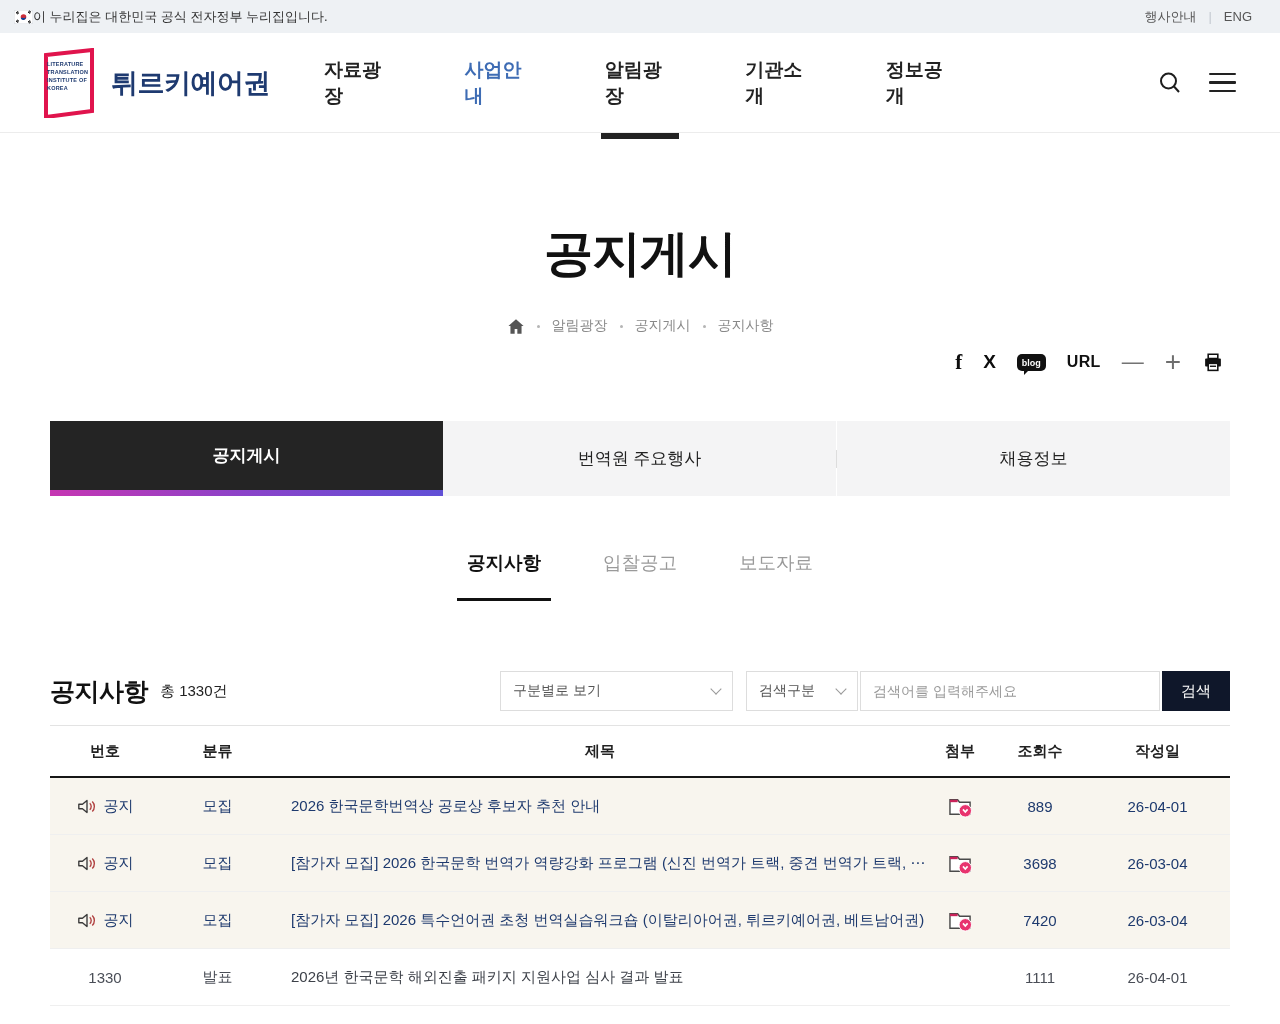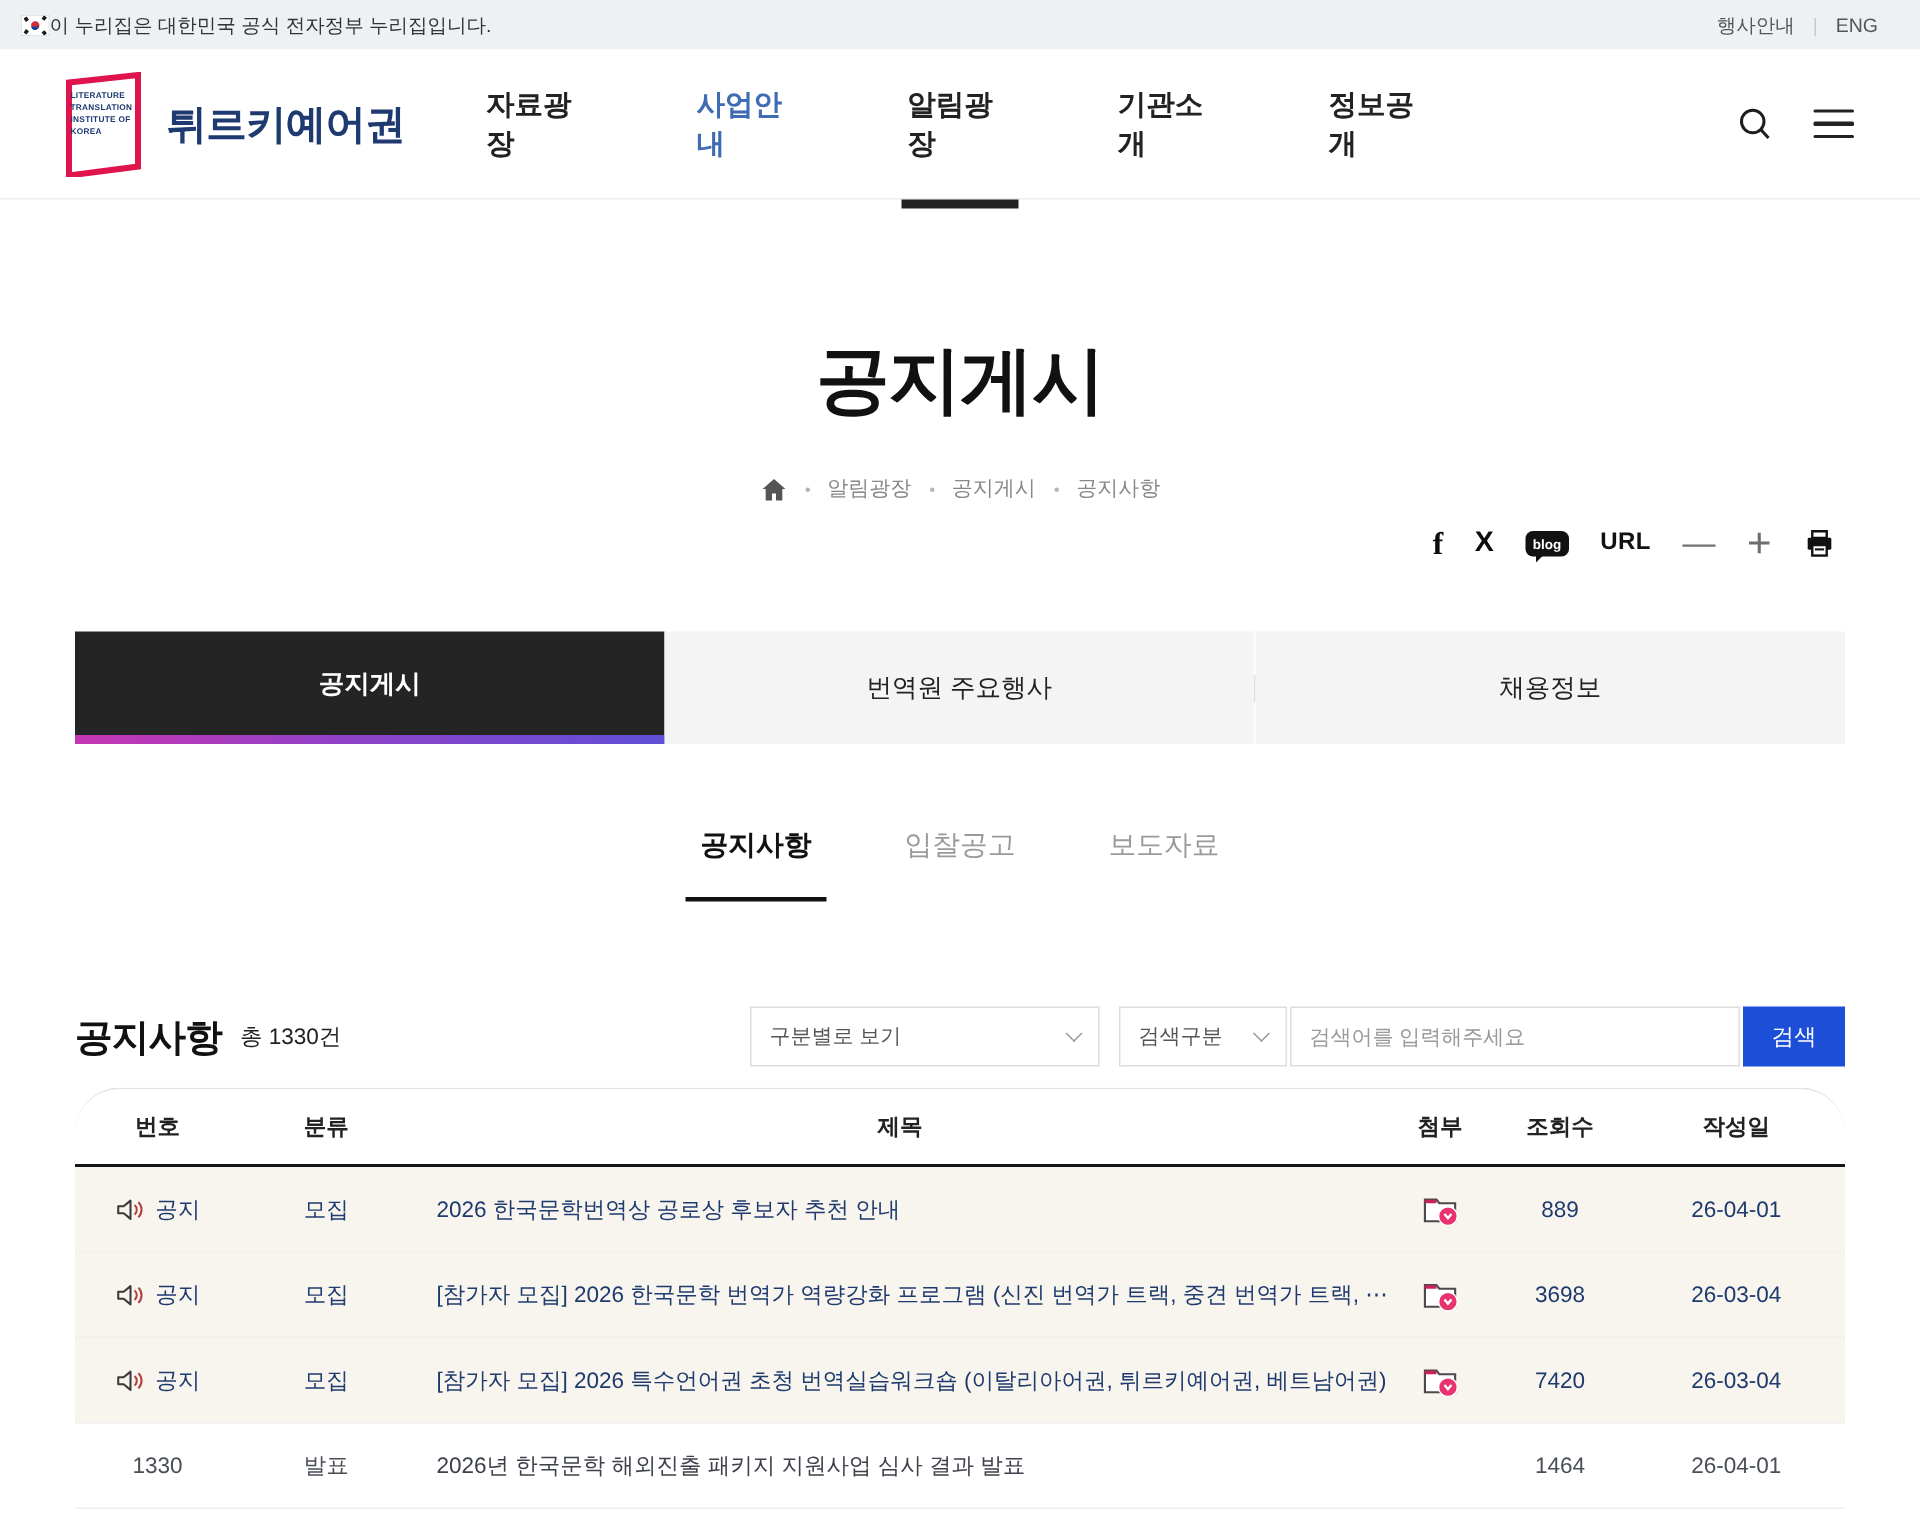--- a/index.html
+++ b/index.html
@@ -79,25 +79,25 @@
   .search-area { margin-left:auto; display:flex; align-items:center; }
   .sel { height:40px; border:1px solid #ddd; background:#fff; display:flex; align-items:center;
          justify-content:space-between; padding:0 12px; font-size:14px; color:#555; cursor:pointer; }
   .sel1 { width:233px; margin-right:13px; }
   .sel2 { width:112px; margin-right:2px; }
   .chev { width:8px; height:8px; border-right:1.5px solid #999; border-bottom:1.5px solid #999;
           transform:rotate(45deg); margin-top:-4px; }
   .search-input { width:300px; height:40px; border:1px solid #ddd; padding:0 12px; font-size:14px;
           color:#333; margin-right:2px; font-family:"Liberation Sans",sans-serif; }
   .search-input::placeholder { color:#999; }
-  .search-btn { width:68px; height:40px; background:#1d4ed8; color:#fff; border:none; font-size:15px;
+  .search-btn { width:68px; height:40px; background:#0f172a; color:#fff; border:none; font-size:15px;
           cursor:pointer; font-family:"Liberation Sans",sans-serif; }
 
   
-  .board { margin:14px 50px 0; border-top:1px solid #e3e3e3;border-radius:30px; }
+  .board { margin:14px 50px 0; border-top:1px solid #e3e3e3; }
   .brow { display:flex; align-items:center; }
   .bhead { height:52px; font-size:15px; font-weight:700; color:#222; border-bottom:2px solid #161616; }
   .bitem { height:57px; font-size:15px; border-bottom:1px solid #efefef; }
   .bitem.notice { background:#f8f5ee; color:#1e3a6e; }
   .bitem.normal { color:#4a4e57; }
   .c-no   { width:110px; text-align:center; display:flex; align-items:center; justify-content:center; gap:7px; }
   .c-cat  { width:115px; text-align:center; }
   .c-title{ flex:1; text-align:left; padding:0 16px; white-space:nowrap; overflow:hidden; }
   .c-att  { width:70px; display:flex; align-items:center; justify-content:center; }
   .c-view { width:90px; text-align:center; }
@@ -325,18 +325,18 @@
       <div class="c-date">26-03-04</div>
     </div>
 
     <div class="brow bitem normal">
       <div class="c-no">
         <span>1330</span>
       </div>
       <div class="c-cat">발표</div>
       <div class="c-title"><a>2026년 한국문학 해외진출 패키지 지원사업 심사 결과 발표</a></div>
       <div class="c-att"></div>
-      <div class="c-view">1464</div>
+      <div class="c-view">1111</div>
       <div class="c-date">26-04-01</div>
     </div>
   </div>
 
 </div>
 
 </body></html>

